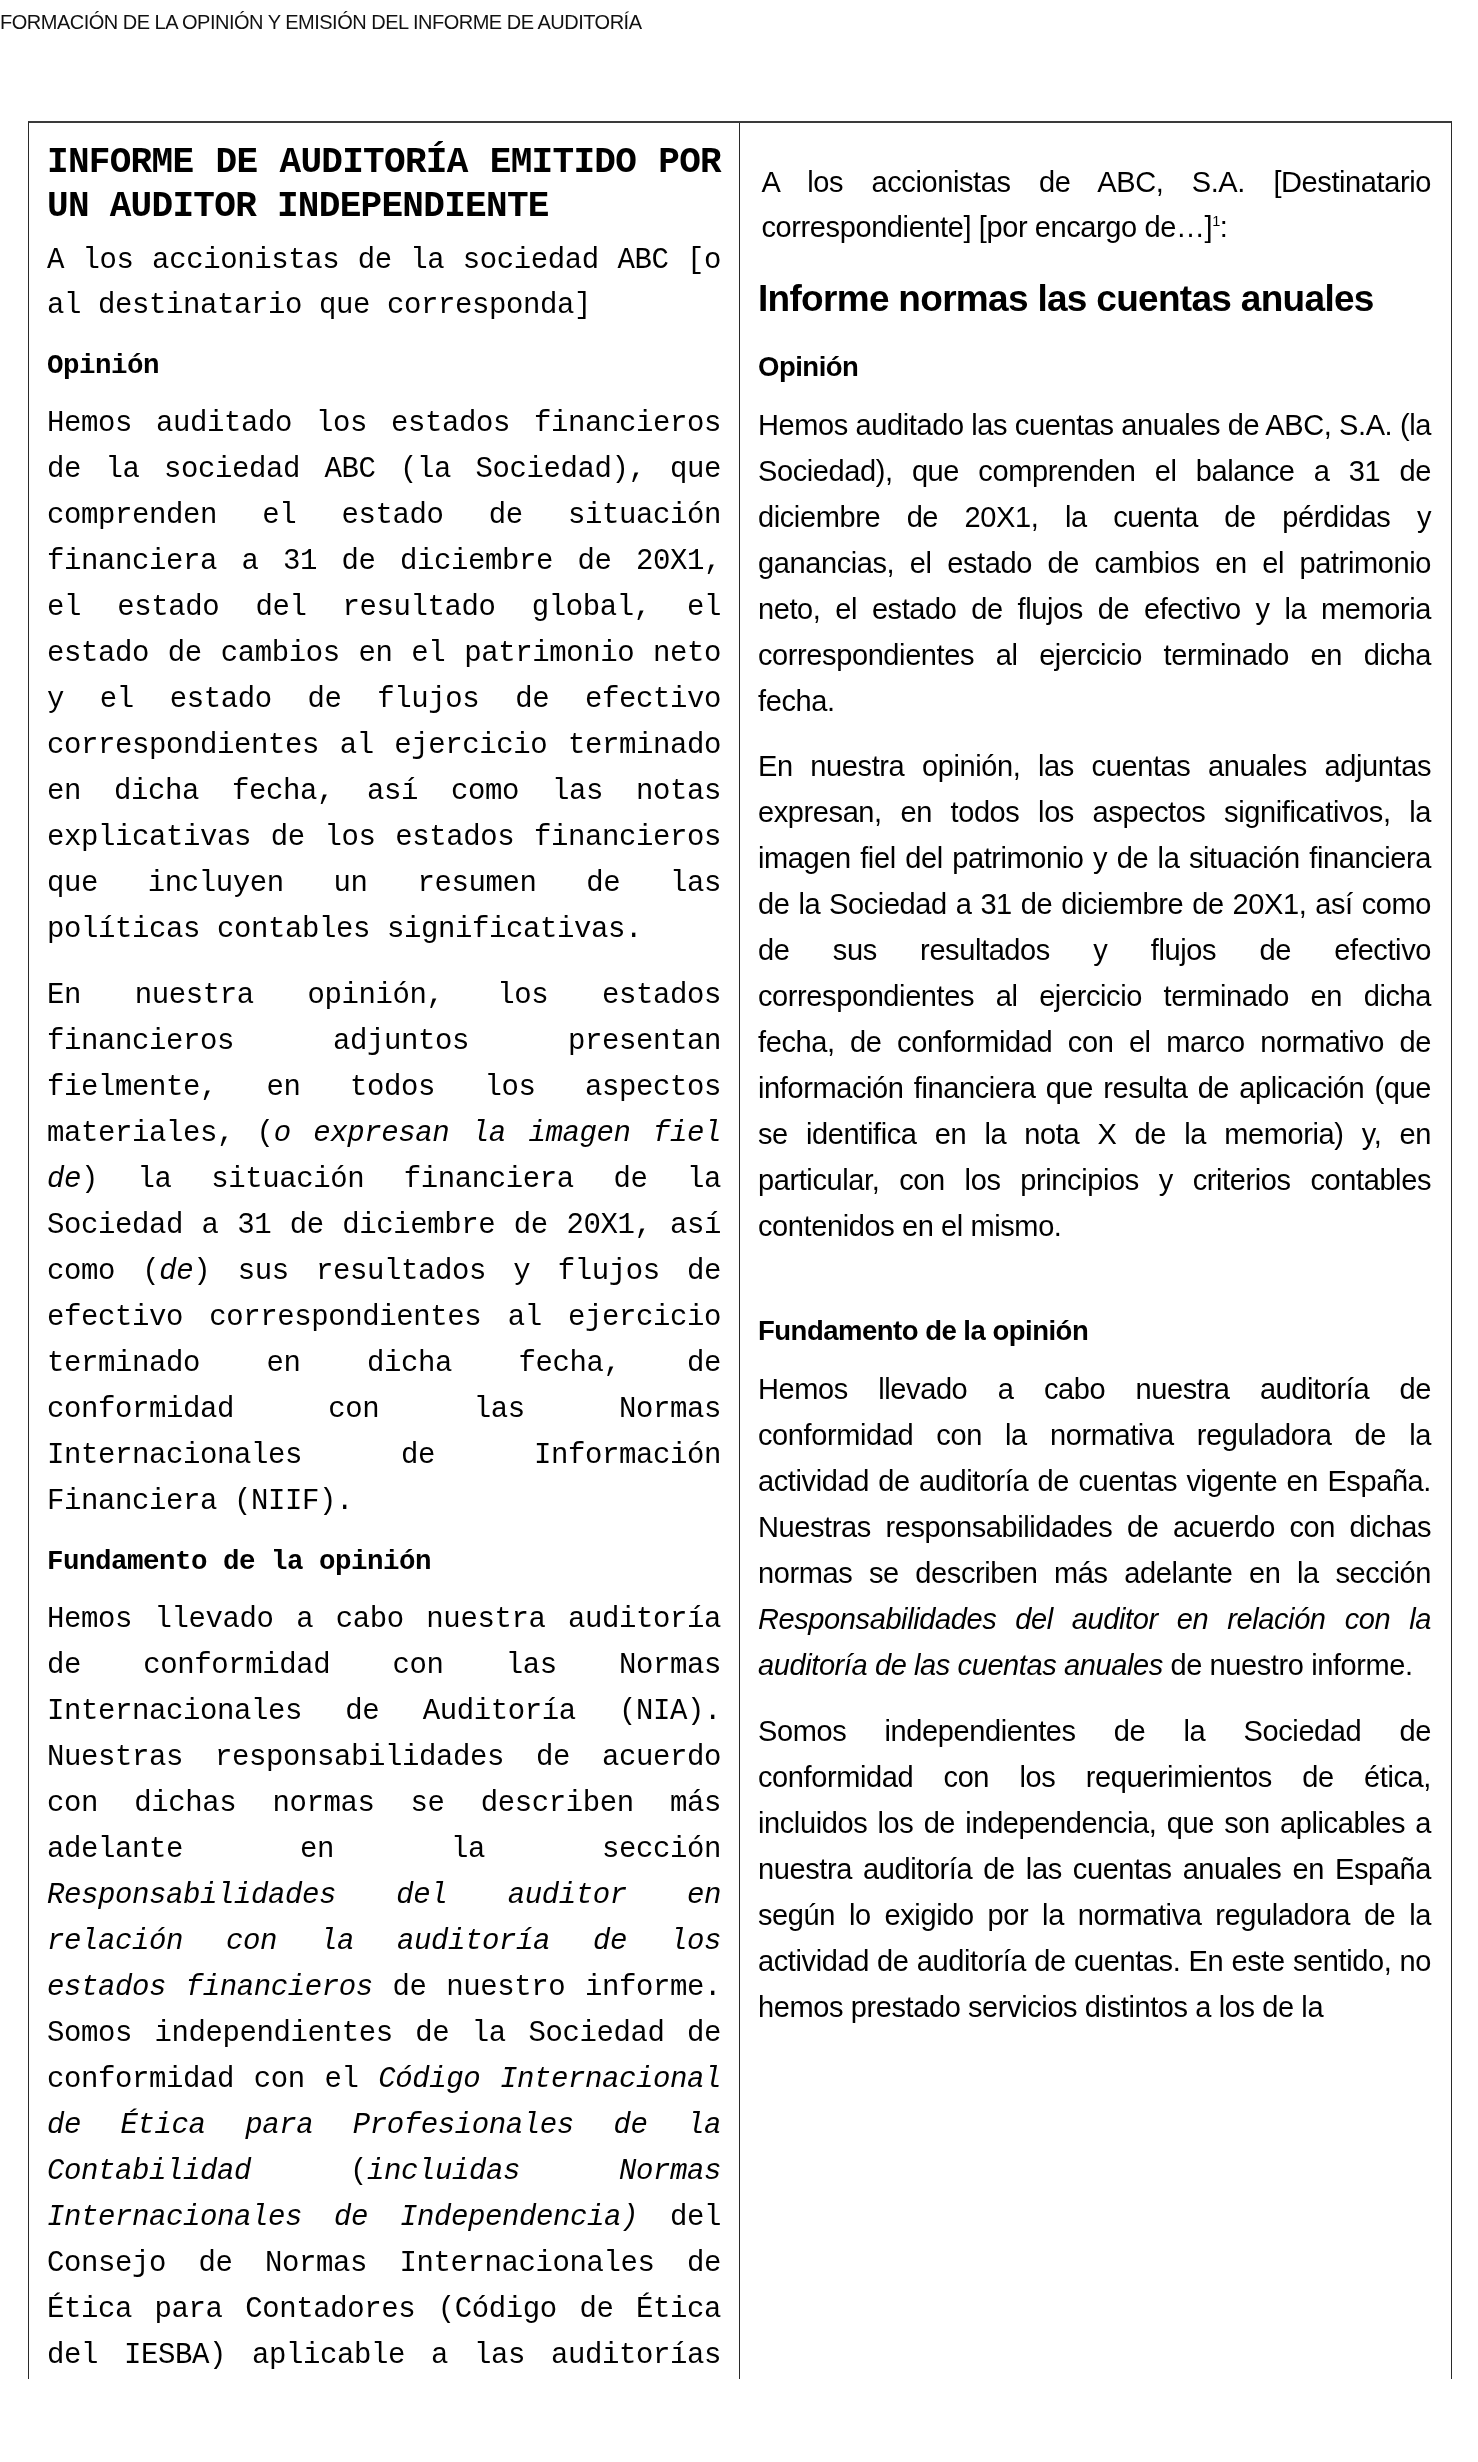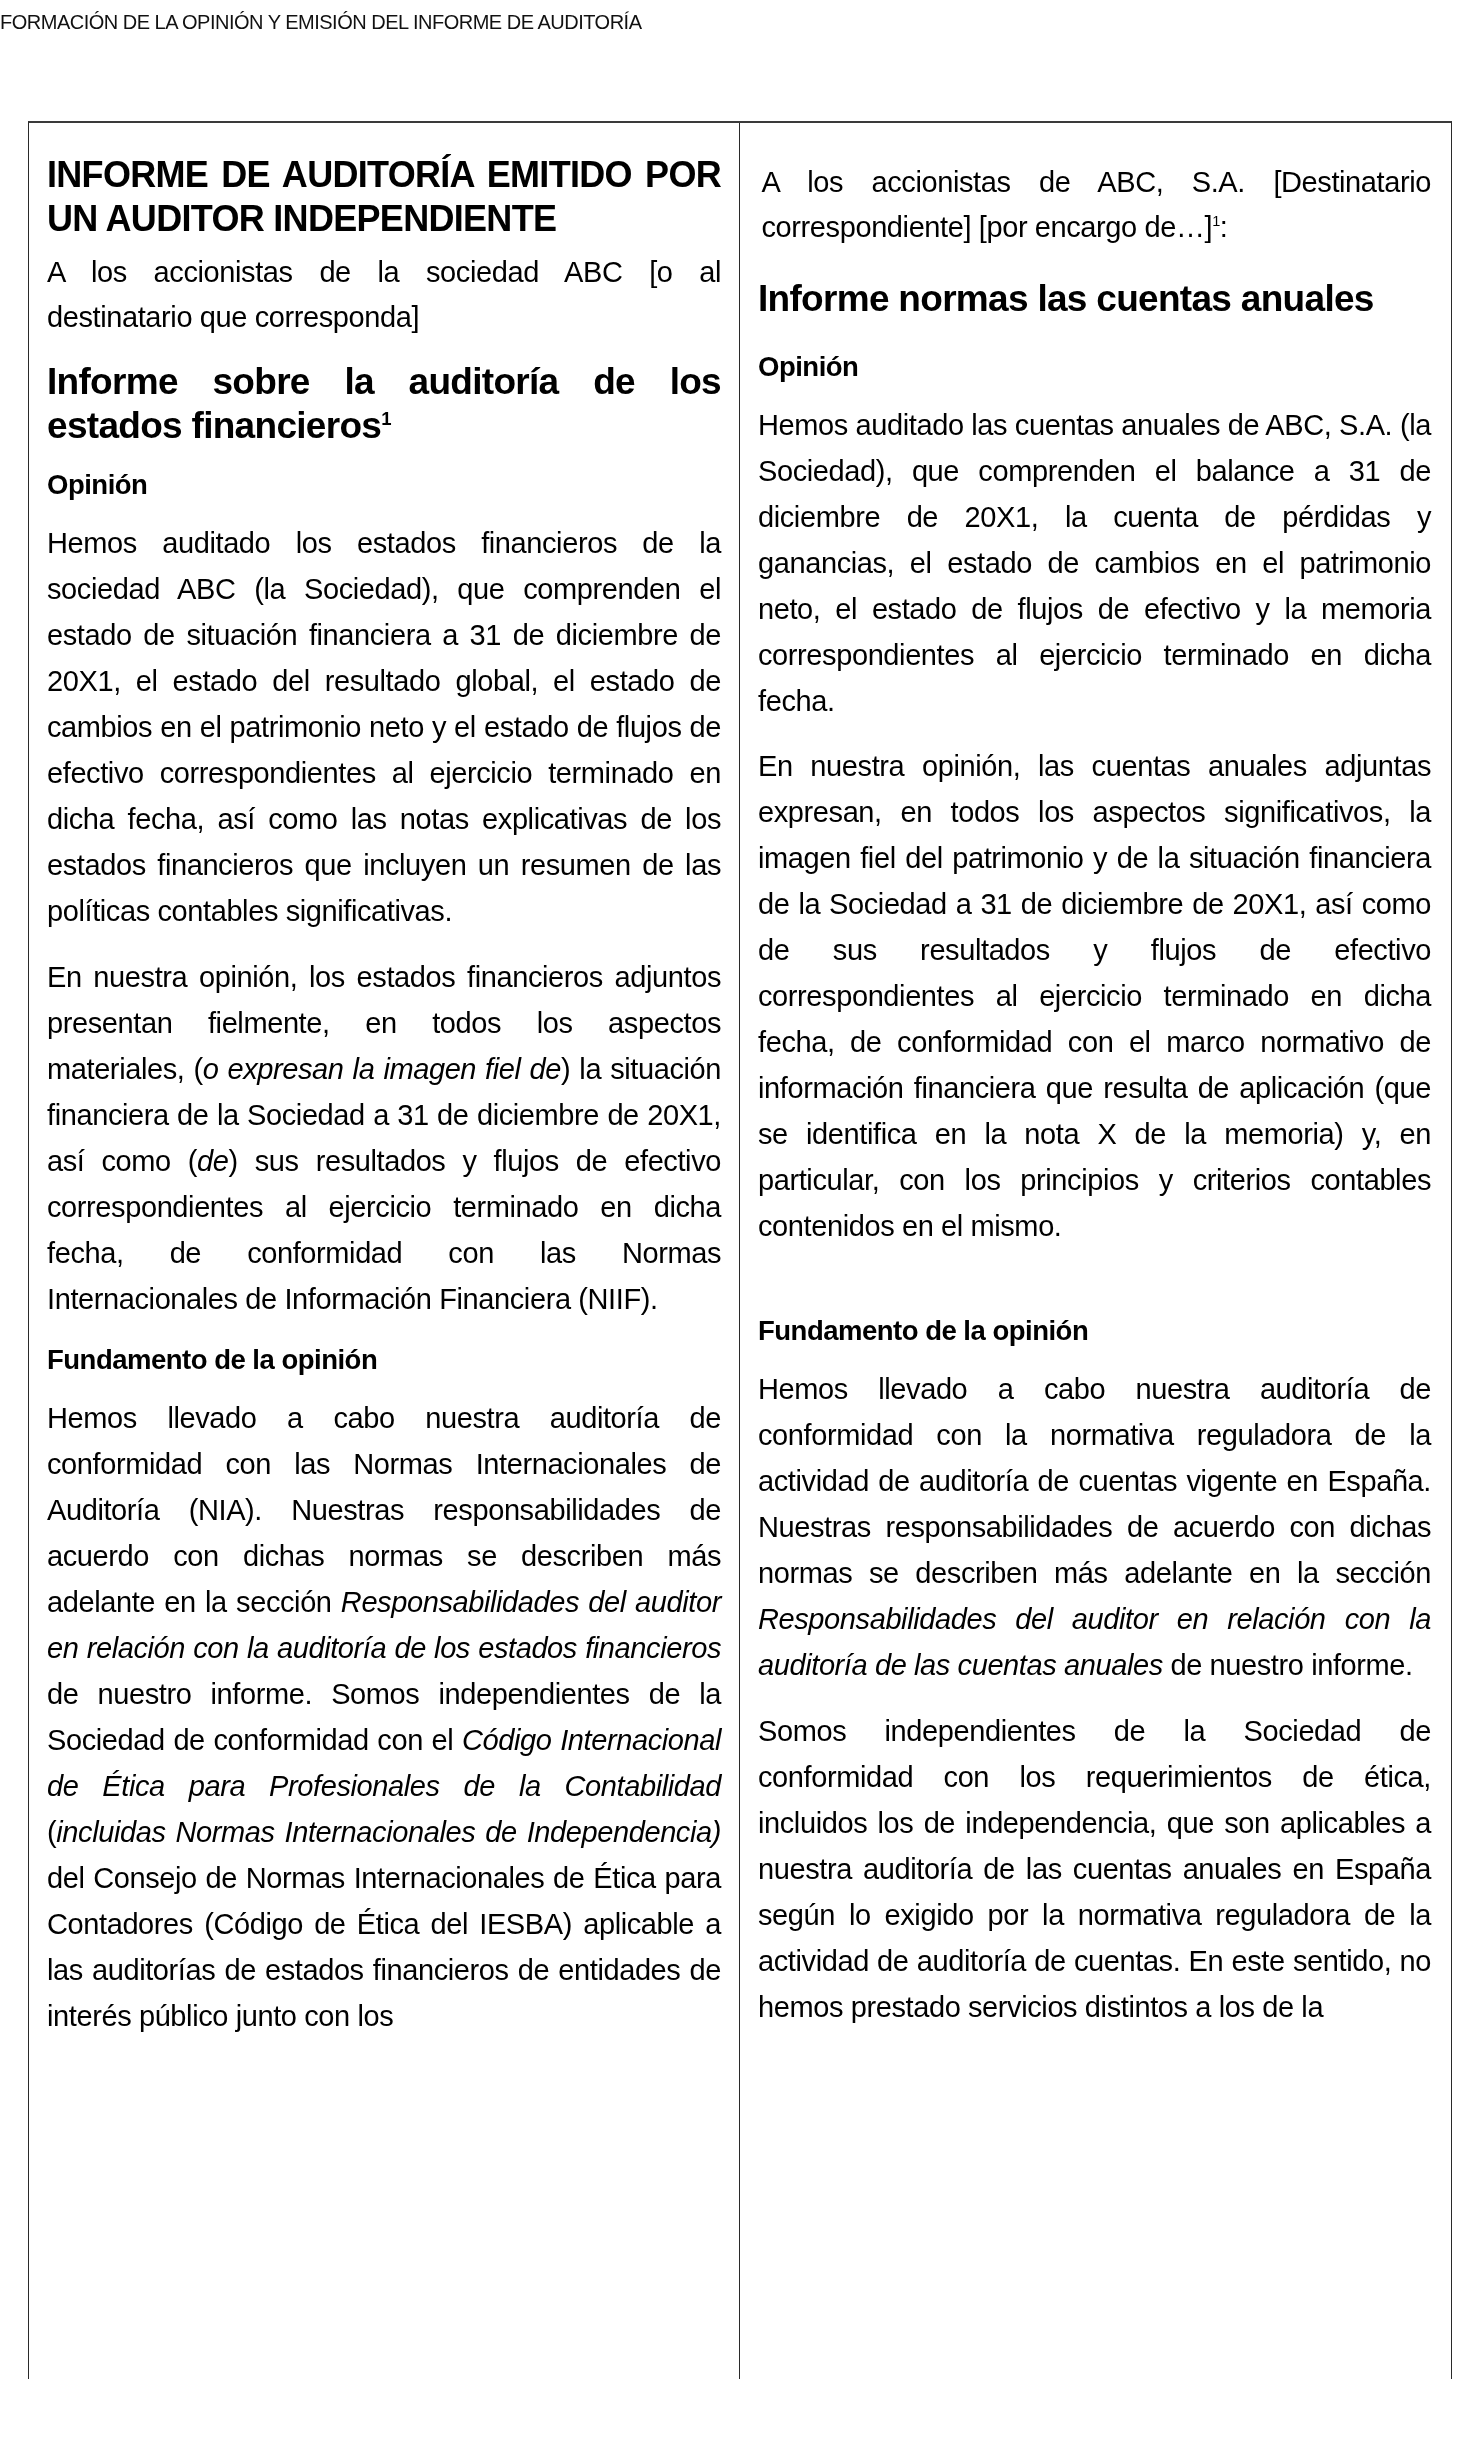--- a/index.html
+++ b/index.html
@@ -41,21 +41,22 @@
       display: flex;
     }
     .col {
       box-sizing: border-box;
       height: 100%;
       overflow: hidden;
     }
     .col-left {
       width: 711px;
       border-right: 1.8px solid #2a2a2a;
-      padding: 30px 18px 0 18px;
+      padding: 18px 18px 0 18px;
+      font-family: Liberation Mono, monospace;
     }
     .col-right {
       width: 709px;
       padding: 35px 18px 0 18px;
     }
 
     .report-title {
       font-weight: bold;
       font-size: 36px;
       line-height: 44px;
@@ -102,21 +103,20 @@
 
 <div class="page-header">
   <div>FORMACIÓN DE LA OPINIÓN Y EMISIÓN DEL INFORME DE AUDITORÍA</div>
 </div>
 
 <div class="compare-table">
 
   <div class="col col-left">
     <h1 class="report-title">INFORME DE AUDITORÍA EMITIDO POR UN AUDITOR INDEPENDIENTE</h1>
     <p class="addressee" style="margin-top:9px;">A los accionistas de la sociedad ABC [o al destinatario que corresponda]</p>
-    <h2 class="section-title" style="margin-top:19.5px;"><span>Informe sobre la auditoría de los estados financieros</span><sup>1</sup></h2>
     <h3 class="sub-title" style="margin-top:19.5px;">Opinión</h3>
     <p class="para" style="margin-top:18px;">Hemos auditado los estados financieros de la sociedad ABC (la Sociedad), que comprenden el estado de situación financiera a 31 de diciembre de 20X1, el estado del resultado global, el estado de cambios en el patrimonio neto y el estado de flujos de efectivo correspondientes al ejercicio terminado en dicha fecha, así como las notas explicativas de los estados financieros que incluyen un resumen de las políticas contables significativas.</p>
     <p class="para" style="margin-top:20.4px;"><span>En nuestra opinión, los estados financieros adjuntos presentan fielmente, en todos los aspectos materiales, (</span><em>o expresan la imagen fiel de</em><span>) la situación financiera de la Sociedad a 31 de diciembre de 20X1, así como (</span><em>de</em><span>) sus resultados y flujos de efectivo correspondientes al ejercicio terminado en dicha fecha, de conformidad con las Normas Internacionales de Información Financiera (NIIF).</span></p>
     <h3 class="sub-title" style="margin-top:19.5px;">Fundamento de la opinión</h3>
     <p class="para" style="margin-top:18px;"><span>Hemos llevado a cabo nuestra auditoría de conformidad con las Normas Internacionales de Auditoría (NIA). Nuestras responsabilidades de acuerdo con dichas normas se describen más adelante en la sección </span><em>Responsabilidades del auditor en relación con la auditoría de los estados financieros</em><span> de nuestro informe. Somos independientes de la Sociedad de conformidad con el </span><em>Código Internacional de Ética para Profesionales de la Contabilidad</em><span> (</span><em>incluidas Normas Internacionales de Independencia)</em><span> del Consejo de Normas Internacionales de Ética para Contadores (Código de Ética del IESBA) aplicable a las auditorías de estados financieros de entidades de interés público junto con los</span></p>
   </div>
 
   <div class="col col-right">
     <p class="addressee" style="margin-top:1.8px; padding-left:3.5px;"><span>A los accionistas de ABC, S.A. [Destinatario correspondiente] [por encargo de…]</span><sup>1</sup><span>:</span></p>
     <h2 class="section-title" style="margin-top:27px;">Informe normas las cuentas anuales</h2>

